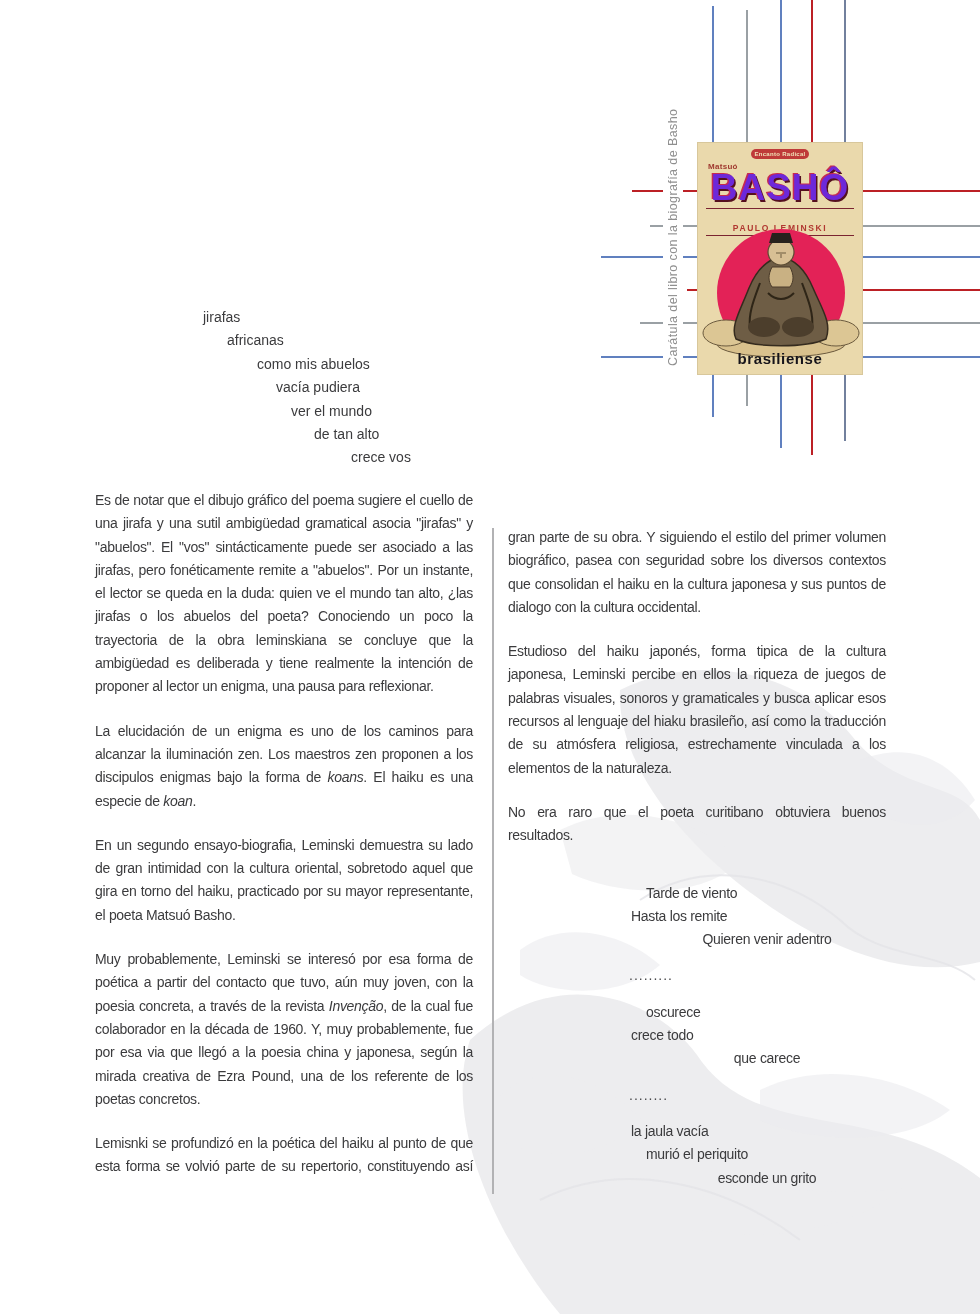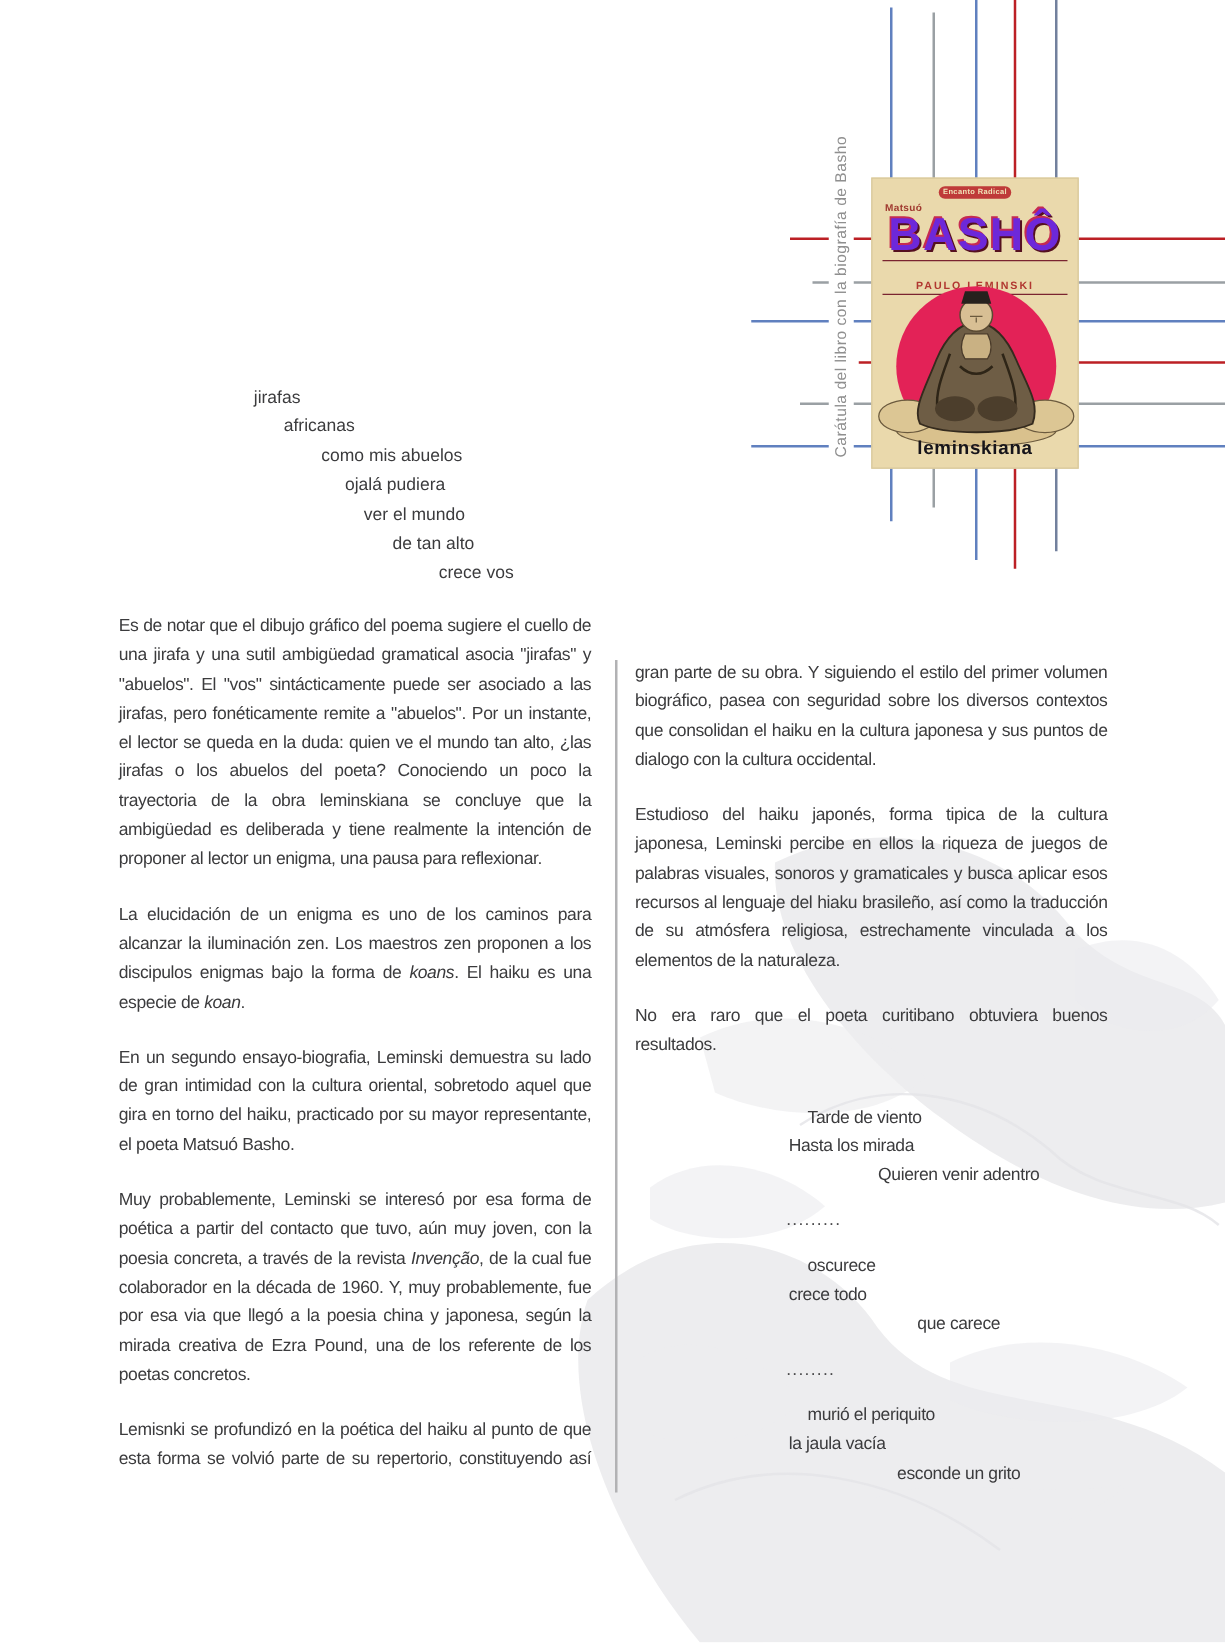--- a/index.html
+++ b/index.html
@@ -143,28 +143,28 @@
       <path d="M104,52 C109,66 116,82 114,96" fill="none" stroke="#2e2517" stroke-width="2"></path>
       <ellipse cx="66" cy="96" rx="16" ry="10" fill="#4c3e2c"></ellipse>
       <ellipse cx="100" cy="96" rx="16" ry="10" fill="#4c3e2c"></ellipse>
       <path d="M70,62 C78,70 88,70 96,62" fill="none" stroke="#2e2517" stroke-width="2"></path>
       <path d="M74,36 C70,44 70,50 74,56 L92,56 C96,50 96,44 92,36 Z" fill="#c9b183" stroke="#4a3b2a" stroke-width="1"></path>
       <circle cx="83" cy="21" r="13" fill="#d8bf94" stroke="#5a4a32" stroke-width="1.2"></circle>
       <path d="M71,12 L95,12 L92,2 L74,2 Z" fill="#27211d"></path>
       <path d="M78,22 L88,22" stroke="#6b5a3e" stroke-width="1"></path>
       <path d="M83,23 L83,27" stroke="#6b5a3e" stroke-width="1"></path>
     </svg>
-    <div class="publisher">leminskiana</div>
+    <div class="publisher">brasiliense</div>
   </div>
 
   <div class="poem-left">
     <div class="pl">jirafas</div>
     <div class="pl">africanas</div>
     <div class="pl">como mis abuelos</div>
-    <div class="pl">ojalá pudiera</div>
+    <div class="pl">vacía pudiera</div>
     <div class="pl">ver el mundo</div>
     <div class="pl">de tan alto</div>
     <div class="pl">crece vos</div>
   </div>
 
   <div class="col-divider"></div>
 
   <div class="col col-left">
     <p><span>Es de notar que el dibujo gráfico del poema sugiere el cuello de una jirafa y una sutil ambigüedad gramatical asocia "jirafas" y "abuelos". El "vos" sintácticamente puede ser asociado a las jirafas, pero fonéticamente remite a "abuelos". Por un instante, el lector se queda en la duda: quien ve el mundo tan alto, ¿las jirafas o los abuelos del poeta? Conociendo un poco la trayectoria de la obra leminskiana se concluye que la ambigüedad es deliberada y tiene realmente la intención de proponer al lector un enigma, una pausa para reflexionar.</span></p>
     <p><span>La elucidación de un enigma es uno de los caminos para alcanzar la iluminación zen. Los maestros zen proponen a los discipulos enigmas bajo la forma de </span><span class="it">koans</span><span>. El haiku es una especie de </span><span class="it">koan</span><span>.</span></p>
@@ -172,27 +172,27 @@
     <p><span>Muy probablemente, Leminski se interesó por esa forma de poética a partir del contacto que tuvo, aún muy joven, con la poesia concreta, a través de la revista </span><span class="it">Invenção</span><span>, de la cual fue colaborador en la década de 1960. Y, muy probablemente, fue por esa via que llegó a la poesia china y japonesa, según la mirada creativa de Ezra Pound, una de los referente de los poetas concretos.</span></p>
     <p class="cont"><span>Lemisnki se profundizó en la poética del haiku al punto de que esta forma se volvió parte de su repertorio, constituyendo así</span></p>
   </div>
 
   <div class="col col-right">
     <p><span>gran parte de su obra. Y siguiendo el estilo del primer volumen biográfico, pasea con seguridad sobre los diversos contextos que consolidan el haiku en la cultura japonesa y sus puntos de dialogo con la cultura occidental.</span></p>
     <p><span>Estudioso del haiku japonés, forma tipica de la cultura japonesa, Leminski percibe en ellos la riqueza de juegos de palabras visuales, sonoros y gramaticales y busca aplicar esos recursos al lenguaje del hiaku brasileño, así como la traducción de su atmósfera religiosa, estrechamente vinculada a los elementos de la naturaleza.</span></p>
     <p><span>No era raro que el poeta curitibano obtuviera buenos resultados.</span></p>
     <div class="poem-right">
       <div class="pr ind-a">Tarde de viento</div>
-      <div class="pr ind-b">Hasta los mirada</div>
+      <div class="pr ind-b">Hasta los remite</div>
       <div class="pr ind-c">Quieren venir adentro</div>
       <div class="pr dots">.........</div>
       <div class="pr ind-a">oscurece</div>
       <div class="pr ind-b">crece todo</div>
       <div class="pr ind-c">que carece</div>
       <div class="pr dots">........</div>
+      <div class="pr ind-b">la jaula vacía</div>
       <div class="pr ind-a">murió el periquito</div>
-      <div class="pr ind-b">la jaula vacía</div>
       <div class="pr ind-c">esconde un grito</div>
     </div>
   </div>
 
 
 </div>
 
 </body></html>

